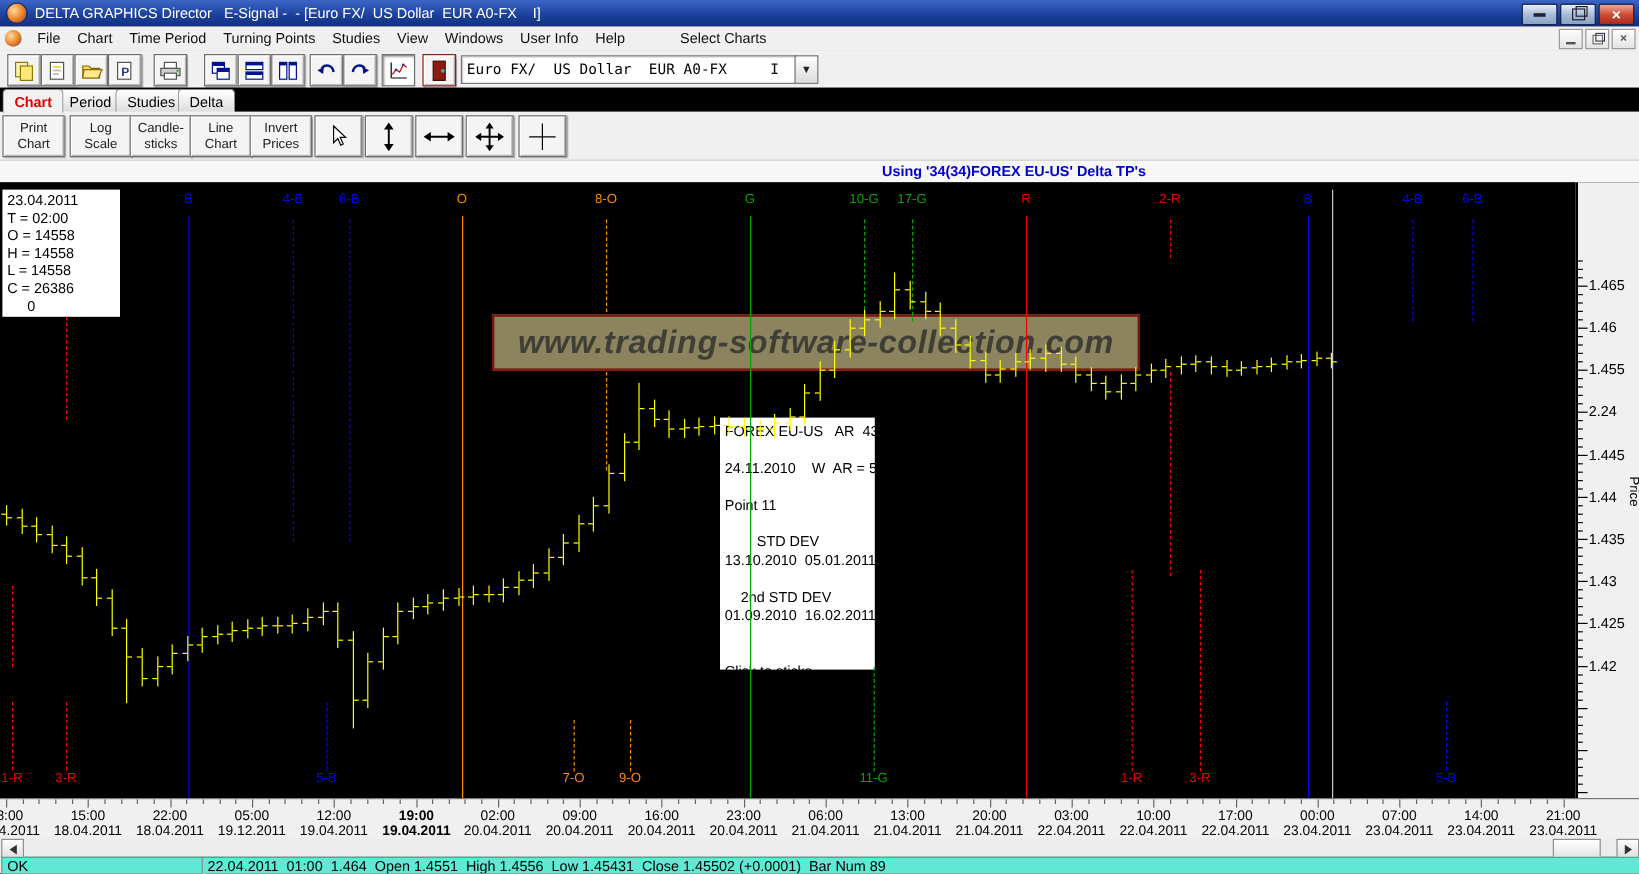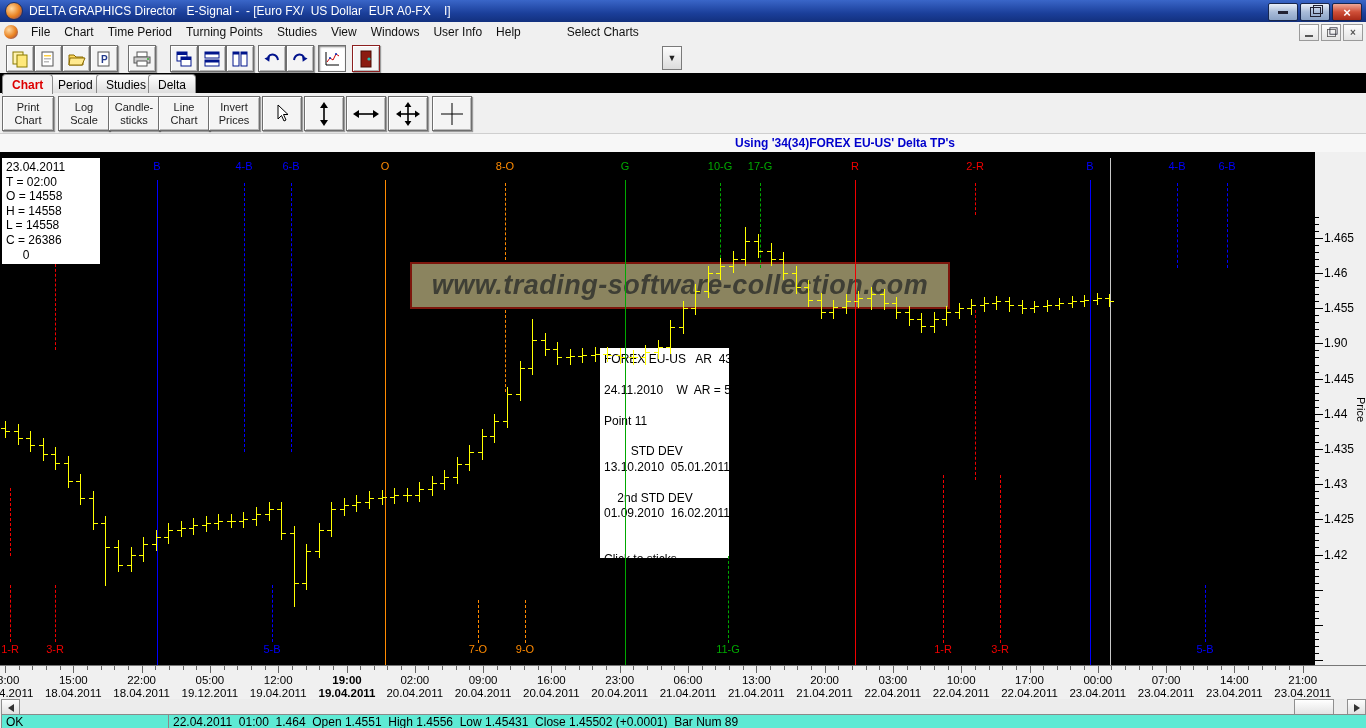--- a/index.html
+++ b/index.html
@@ -215,20 +215,23 @@
         <polyline points="4,12 7,8 10,10 13,4 16,6" fill="none" stroke="#d00000"></polyline>
         <circle cx="7" cy="8" r="1" fill="#0030c0"></circle>
         <circle cx="13" cy="4" r="1" fill="#0030c0"></circle>
       </svg>
   </div>
   <div class="tbtn" style="left:352px;border-color:#8c2020">
     <svg width="14" height="18" viewBox="0 0 14 18">
         <rect x="2" y="1" width="10" height="16" fill="#8c1a10" stroke="#4a0a04"></rect>
         <circle cx="10" cy="9" r="1.6" fill="#20c0b0"></circle>
       </svg>
+  </div>
+  <div class="combo">
+    <span class="val">Euro FX/  US Dollar  EUR A0-FX     I</span>
   </div>
   <div class="combo-arrow">
       <span>▼</span>
     </div>
 </div>
 
 <div class="abs tabrow" id="tabrow">
     <div class="tab active" style="left: 2px;">Chart</div>
     <div class="tab" style="left: 48px;">Period</div>
     <div class="tab" style="left: 96px;">Studies</div>
@@ -683,21 +686,21 @@
     <div class="ptick" style="top: 465.852px; width: 4px;"></div>
     <div class="ptick" style="top: 472.889px; width: 8px;"></div>
     <div class="ptick" style="top: 479.926px; width: 4px;"></div>
     <div class="ptick" style="top: 486.963px; width: 4px;"></div>
     <div class="ptick" style="top: 494px; width: 4px;"></div>
     <div class="ptick" style="top: 501.037px; width: 4px;"></div>
     <div class="ptick" style="top: 508.074px; width: 8px;"></div>
     <div class="plabel" style="top: 78.8519px;">1.465</div>
     <div class="plabel" style="top: 114.037px;">1.46</div>
     <div class="plabel" style="top: 149.222px;">1.455</div>
-    <div class="plabel" style="top: 184.407px;">1.90</div>
+    <div class="plabel" style="top: 184.407px;">2.24</div>
     <div class="plabel" style="top: 219.593px;">1.445</div>
     <div class="plabel" style="top: 254.778px;">1.44</div>
     <div class="plabel" style="top: 289.963px;">1.435</div>
     <div class="plabel" style="top: 325.148px;">1.43</div>
     <div class="plabel" style="top: 360.333px;">1.425</div>
     <div class="plabel" style="top: 395.519px;">1.42</div>
   </div>
 
 <div class="abs taxis" id="taxis">
     <div class="ttick" style="left: 5px; height: 7px;"></div>

